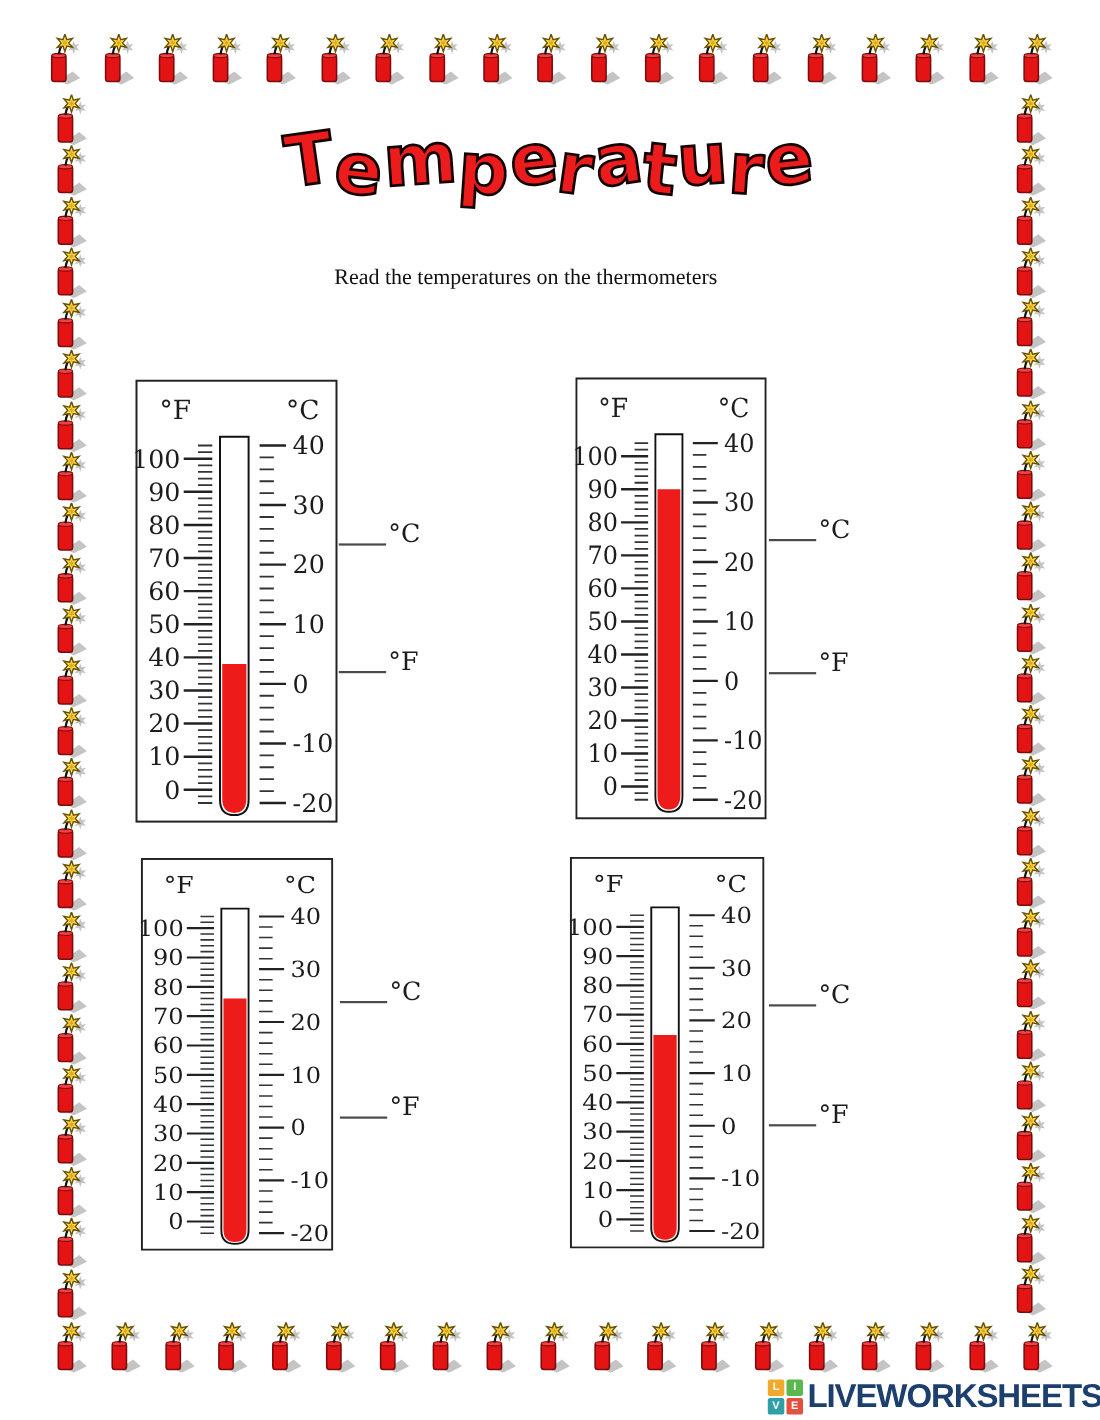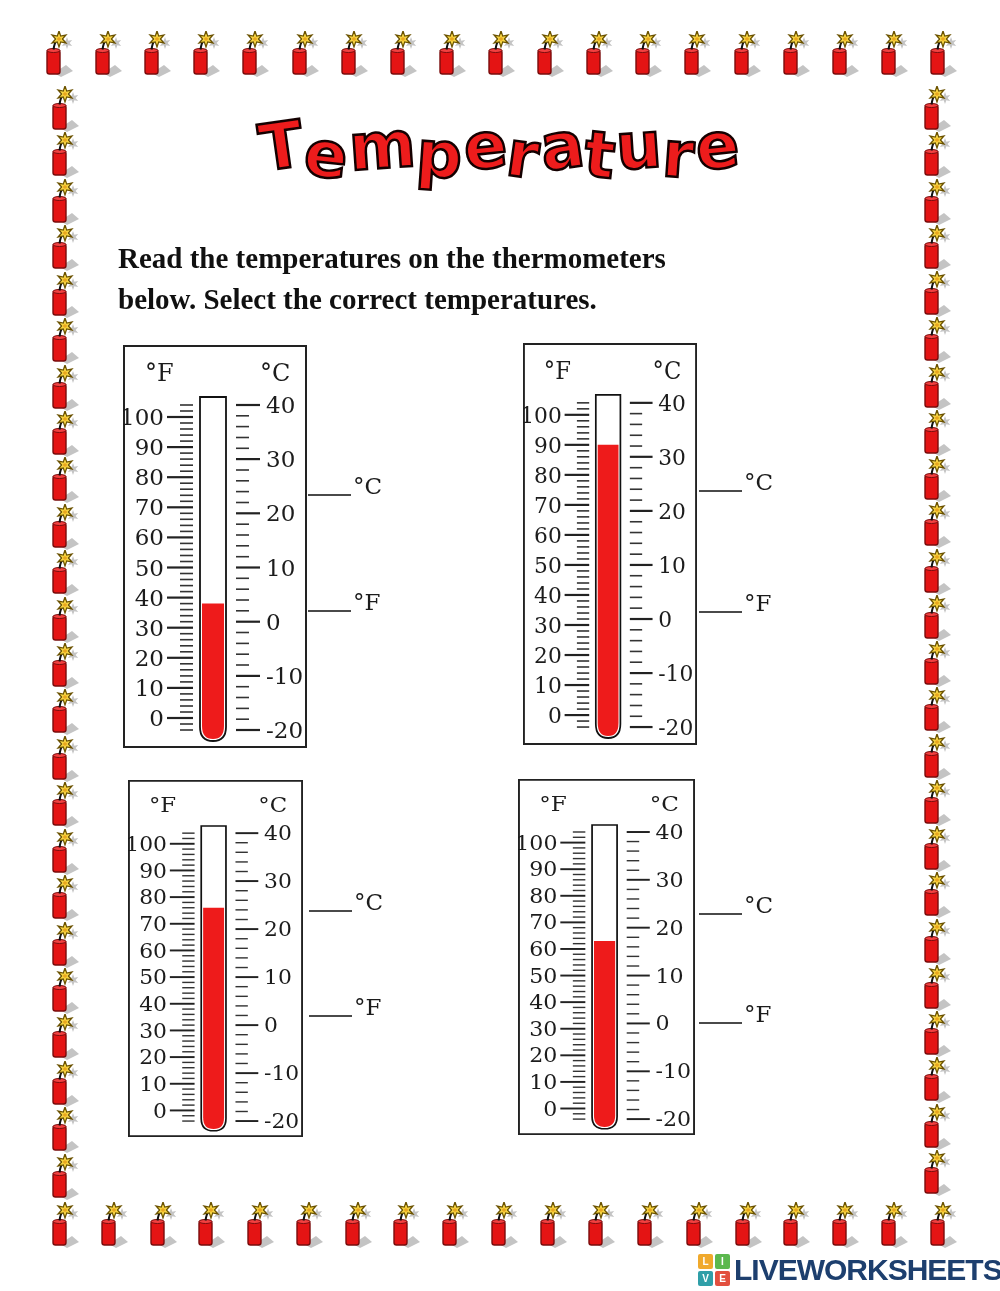--- a/index.html
+++ b/index.html
@@ -12,22 +12,22 @@
   .strip-left{left:46px;top:86px;width:38px;height:1114px;flex-direction:column;}
   .strip-right{left:918px;top:86px;width:38px;height:1110px;flex-direction:column;}
   .strip svg{flex:0 0 auto;}
   
   .title{position:absolute;left:0;top:112px;width:100%;text-align:center;
          font-family:"DejaVu Sans",sans-serif;font-weight:bold;font-size:64px;
          color:#ed1c1c;-webkit-text-stroke:2.5px #140000;letter-spacing:1px;}
   .title span{display:inline-block;}
   
   .instructions{position:absolute;left:118px;top:238px;width:720px;
-                font-family:"Liberation Serif",serif;font-weight:700;
-                font-size:29px;line-height:1.42;color:#101010;}
+                font-family:"Liberation Serif",serif;font-weight:400;
+                font-size:20px;line-height:1.42;color:#101010;text-align:center;}
   
   .thermo{position:absolute;}
   .thermo svg{display:block;}
   .t1{left:123px;top:345px;width:184px;height:403px;}
   .t2{left:523px;top:343px;width:174px;height:402px;}
   .t3{left:128px;top:780px;width:175px;height:357px;}
   .t4{left:518px;top:779px;width:177px;height:356px;}
   
   .ans{position:absolute;display:flex;align-items:flex-end;height:24px;}
   .blank{display:inline-block;width:43px;height:22px;border-bottom:2px solid #4a4a4a;}
@@ -831,21 +831,20 @@
         <path d="M13.5,18.5 Q14.5,11 18,8" stroke="#111" stroke-width="2" fill="none"></path>
         <polygon points="19.0,0.0 20.7,5.1 25.9,4.0 22.4,8.0 25.9,12.0 20.7,10.9 19.0,16.0 17.3,10.9 12.1,12.0 15.6,8.0 12.1,4.0 17.3,5.1" fill="#ffe24d" stroke="#6b5200" stroke-width="1.3"></polygon>
         <polygon points="19.0,4.8 19.7,6.8 21.8,6.4 20.4,8.0 21.8,9.6 19.7,9.2 19.0,11.2 18.3,9.2 16.2,9.6 17.6,8.0 16.2,6.4 18.3,6.8" fill="#e8a61d"></polygon>
       </svg>
     </div>
 
   <div class="title" id="title"><span style="transform: rotate(-8deg) translateY(-3px);">T</span><span style="transform: rotate(6deg) translateY(6px);">e</span><span style="transform: rotate(-4deg) translateY(-3px);">m</span><span style="transform: rotate(4deg) translateY(6px);">p</span><span style="transform: rotate(-6deg) translateY(-3px);">e</span><span style="transform: rotate(8deg) translateY(6px);">r</span><span style="transform: rotate(-8deg) translateY(-3px);">a</span><span style="transform: rotate(6deg) translateY(6px);">t</span><span style="transform: rotate(-4deg) translateY(-3px);">u</span><span style="transform: rotate(4deg) translateY(6px);">r</span><span style="transform: rotate(-6deg) translateY(-3px);">e</span></div>
 
   <div class="instructions">
     <span>Read the temperatures on the thermometers</span><br>
-    <span>below. Select the correct temperatures.</span>
   </div>
 
   <div class="thermo t1" id="thermo-0">
       <svg viewBox="0 0 184 403" width="100%" height="100%" preserveAspectRatio="none" font-family="DejaVu Serif, serif">
         <rect x="1" y="1" width="182" height="401" fill="#fff" stroke="#222" stroke-width="2"></rect>
         <text x="22" y="36" font-size="24" fill="#1c1c1c">°F</text>
         <text x="137" y="36" font-size="24" fill="#1c1c1c">°C</text>
         <line x1="57" y1="385.0" x2="70" y2="385.0" stroke="#333" stroke-width="1.6"></line>
         <line x1="57" y1="379.0" x2="70" y2="379.0" stroke="#333" stroke-width="1.6"></line>
         <line x1="44" y1="373.0" x2="70" y2="373.0" stroke="#222" stroke-width="2.2"></line>

